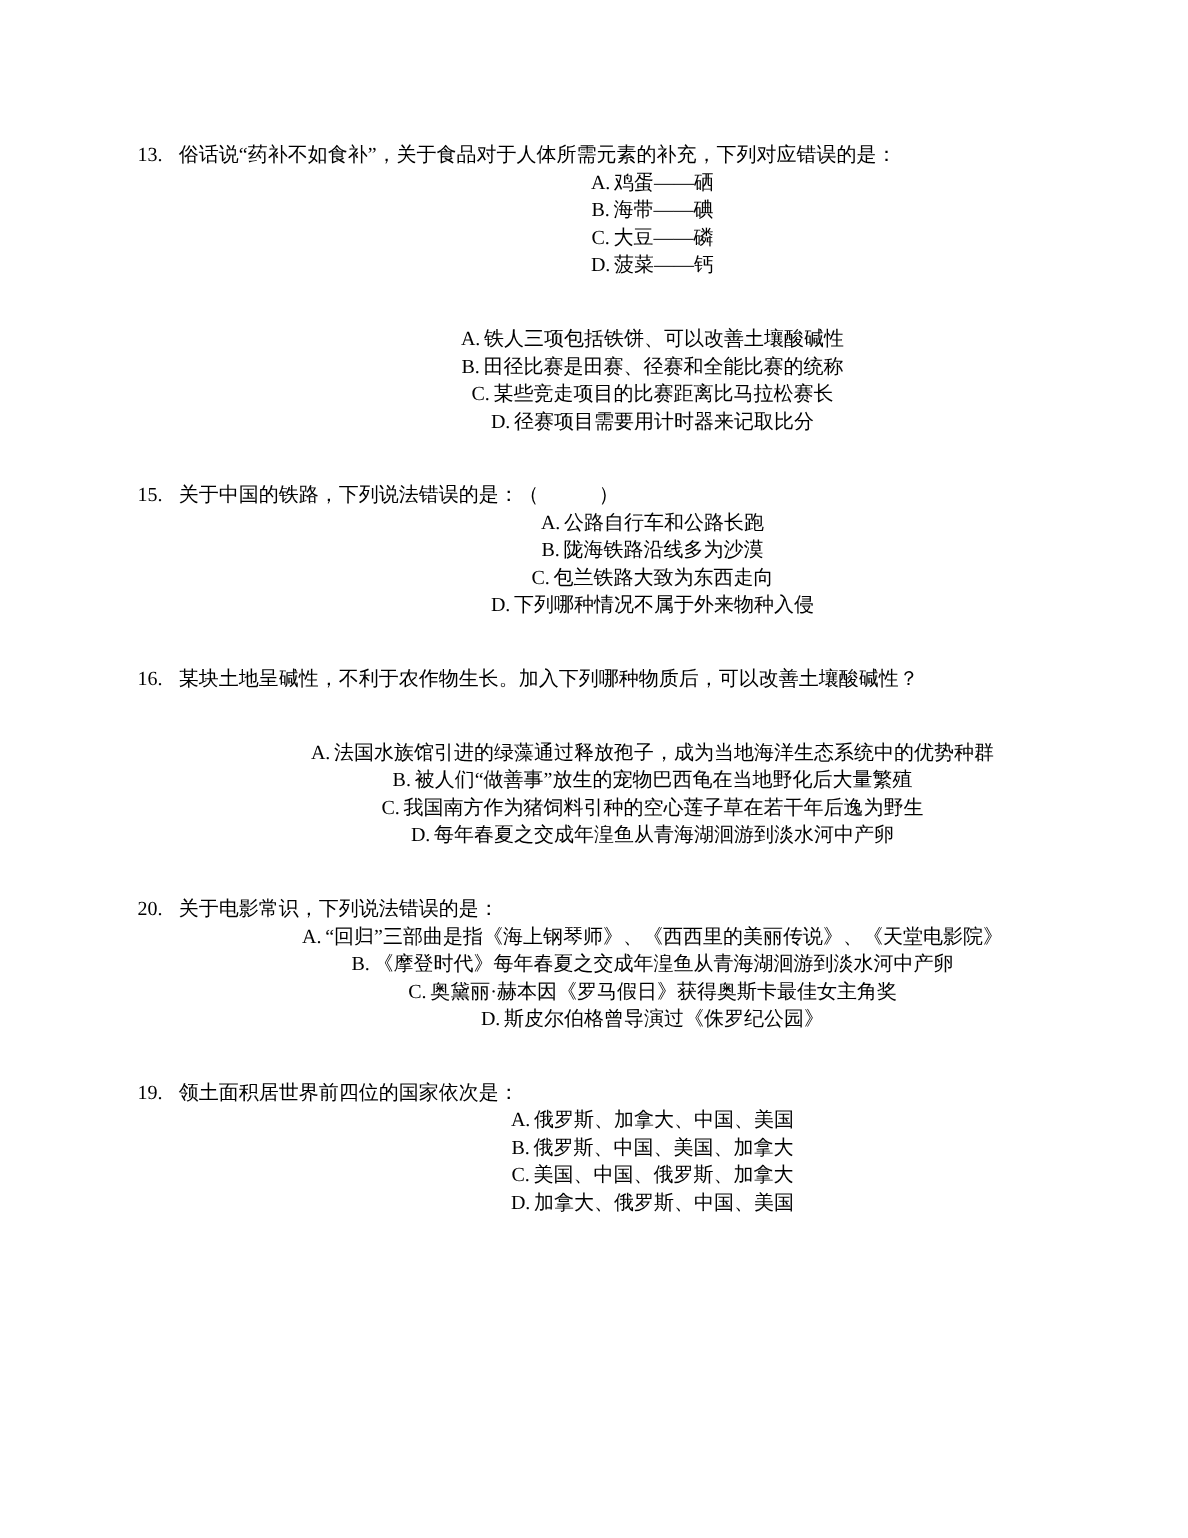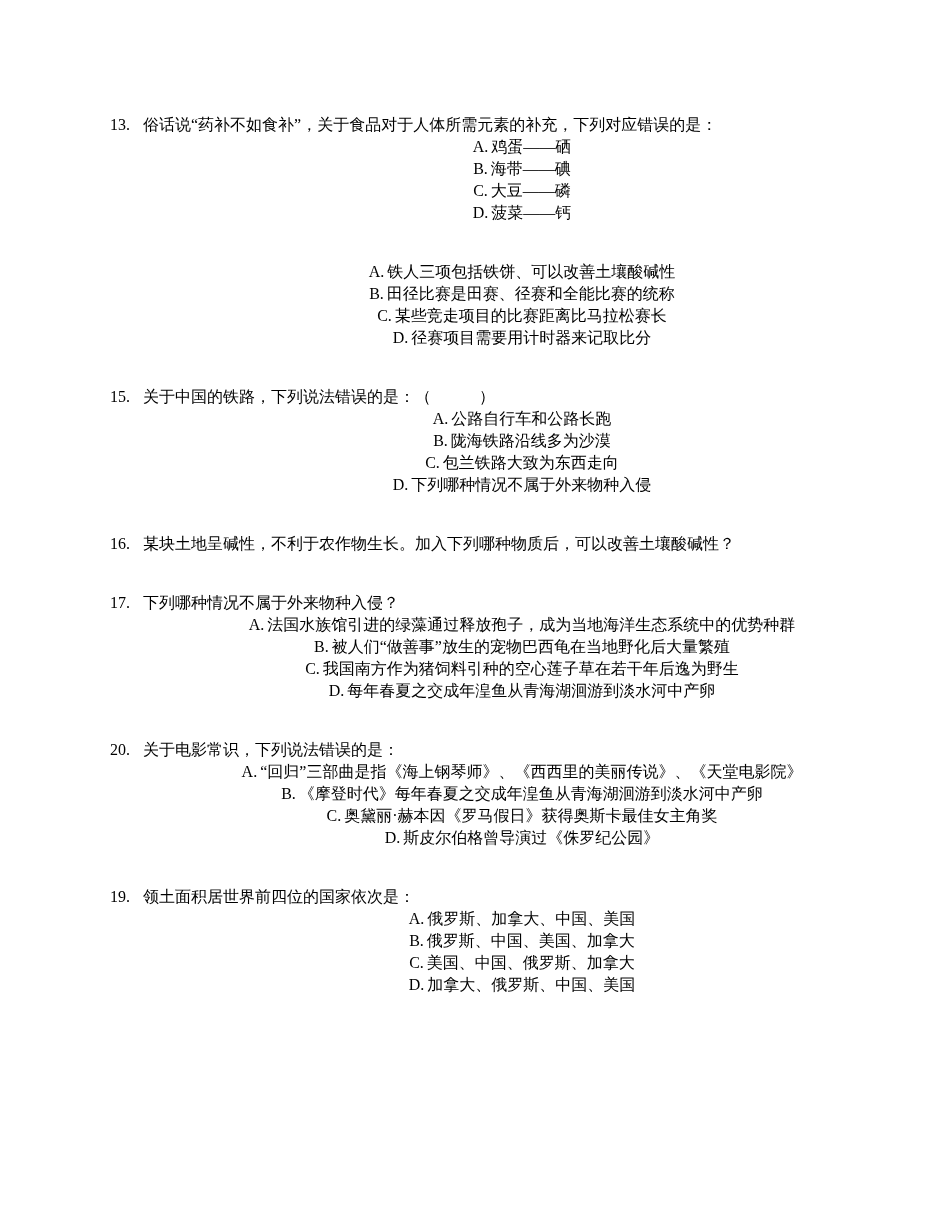--- a/index.html
+++ b/index.html
@@ -90,24 +90,20 @@
   </div>
 
   <div class="question">
     <div class="q-title-row">
       <span class="q-num">16.</span>
       <span class="q-title">某块土地呈碱性，不利于农作物生长。加入下列哪种物质后，可以改善土壤酸碱性？</span>
     </div>
   </div>
 
   <div class="question">
-    <div class="q-title-row">
-      <span class="q-num">17.</span>
-      <span class="q-title">下列哪种情况不属于外来物种入侵？</span>
-    </div>
     <div class="q-options">
           <div class="option"><span class="opt-label">A.</span><span class="opt-text">法国水族馆引进的绿藻通过释放孢子，成为当地海洋生态系统中的优势种群</span></div>
           <div class="option"><span class="opt-label">B.</span><span class="opt-text">被人们“做善事”放生的宠物巴西龟在当地野化后大量繁殖</span></div>
           <div class="option"><span class="opt-label">C.</span><span class="opt-text">我国南方作为猪饲料引种的空心莲子草在若干年后逸为野生</span></div>
           <div class="option"><span class="opt-label">D.</span><span class="opt-text">每年春夏之交成年湟鱼从青海湖洄游到淡水河中产卵</span></div>
         </div>
   </div>
 
   <div class="question">
     <div class="q-title-row">

